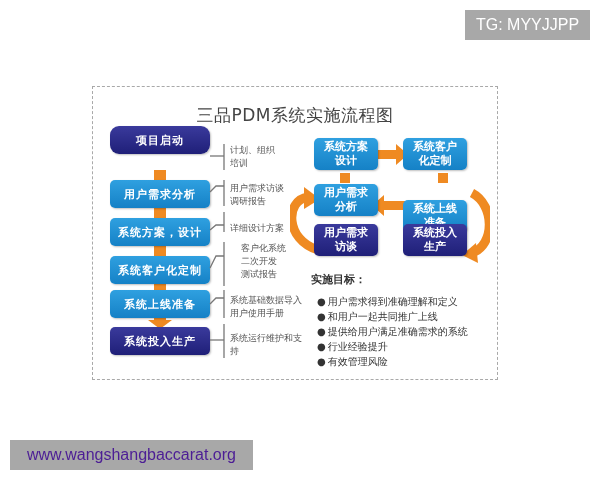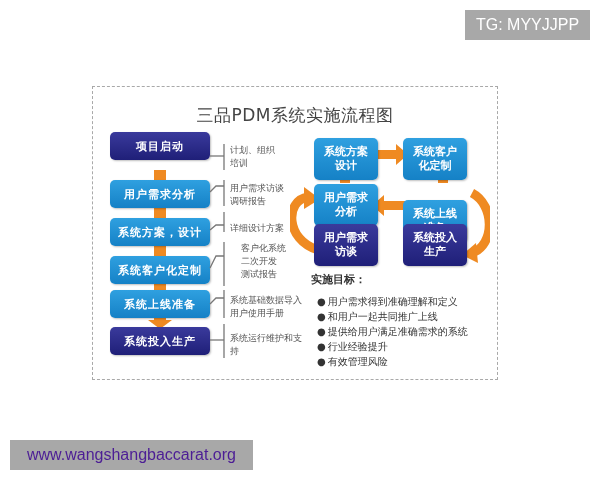--- a/index.html
+++ b/index.html
@@ -33,21 +33,21 @@
   }
   .dark { background:linear-gradient(#3a3a9c,#1f1f78); }
   .light { background:linear-gradient(#2fa0e0,#1581c6); }
   .lbox { left:110px; width:100px; height:28px; font-size:11px; letter-spacing:1px; }
   .conn {
     position:absolute; left:154px; width:12px; background:#ef8a22;
   }
   .note {
     position:absolute; left:230px; font-size:9px; color:#555; line-height:13px;
   }
-  .rbox { width:64px; height:42px; font-size:11px; line-height:14px; padding:10px; }
+  .rbox { width:64px; height:32px; font-size:11px; line-height:14px; padding:10px; }
   .goal-title { position:absolute; left:311px; top:272px; font-size:11px; font-weight:bold; color:#333; font-family:"DejaVu Serif", serif;}
   .goal-list { position:absolute; left:311px; top:288px; font-size:10px; color:#333; line-height:15px; margin:6px; padding:0; list-style:none; }
   .goal-list li::before { content:"●"; color:#333; margin-right:2px; }
 </style>
 </head>
 <body>
 
 <div class="tg-badge">TG: MYYJJPP</div>
 
 <div class="frame"></div>
@@ -55,21 +55,21 @@
 
 <div class="conn" style="top:170px;height:10px;"></div>
 <div class="conn" style="top:208px;height:10px;"></div>
 <div class="conn" style="top:246px;height:10px;"></div>
 <div class="conn" style="top:284px;height:8px;"></div>
 <div class="conn" style="top:318px;height:6px;"></div>
 <svg style="position:absolute;left:148px;top:320px;" width="24" height="9">
     <polygon points="0,0 24,0 12,9" fill="#ef8a22"></polygon>
   </svg>
 
-<div class="box lbox dark" style="top:132px;">
+<div class="box lbox dark" style="top:126px;border-radius:9px;">
     <span>项目启动</span>
   </div>
 <div class="box lbox light" style="top:180px;">
     <span>用户需求分析</span>
   </div>
 <div class="box lbox light" style="top:218px;">
     <span>系统方案，设计</span>
   </div>
 <div class="box lbox light" style="top:256px;">
     <span>系统客户化定制</span>

